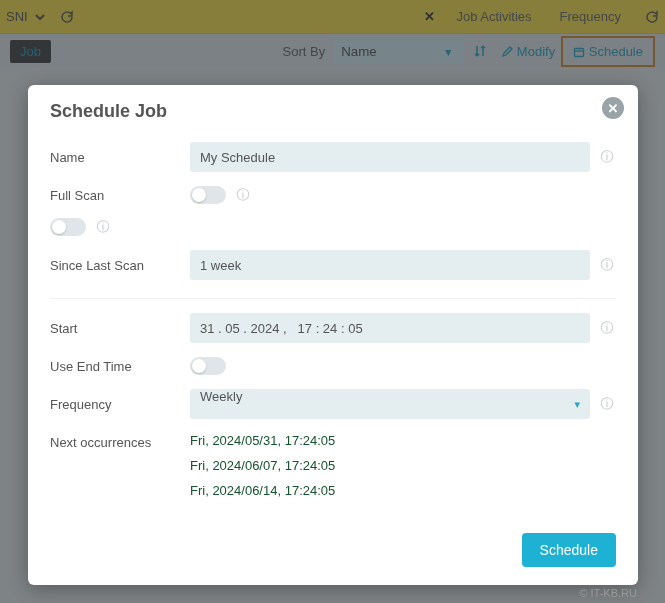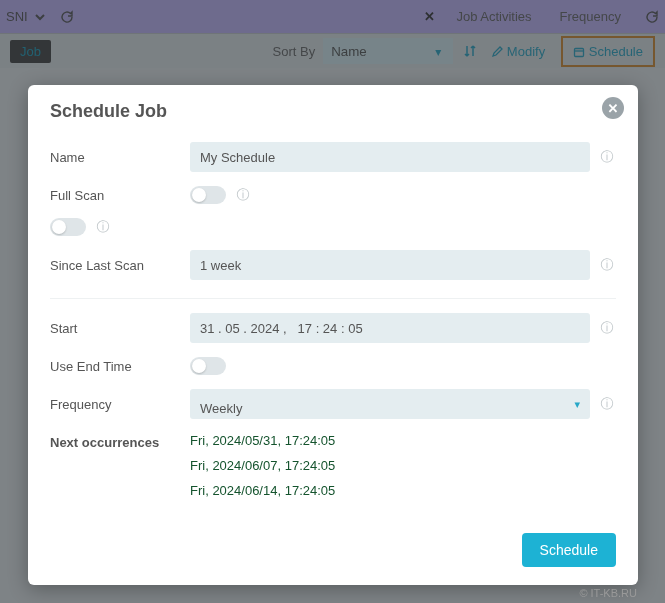--- a/index.html
+++ b/index.html
@@ -1,49 +1,49 @@
 <!DOCTYPE html>
 <html><head>
 <meta charset="utf-8">
 <style>
   * { box-sizing: border-box; margin: 0; padding: 0; font-family: Arial, Helvetica, sans-serif; }
   body { width: 665px; height: 603px; background: #fff; overflow: hidden; position: relative; }
   .app-bg { position: absolute; inset: 0; background: #e6ebed; }
-  .topbar { display:flex; align-items:center; height:34px; padding:0 6px; background:#c4b5fd; border-bottom:1px solid #c5cace; font-size:13px; color:#555; }
+  .topbar { display:flex; align-items:center; height:34px; padding:0 6px; background:#fde047; border-bottom:1px solid #c5cace; font-size:13px; color:#555; }
   .topbar .sni { margin-right:6px; }
   .topbar .icon { width:26px; text-align:center; color:#555; cursor:pointer; }
   .topbar .spacer { flex:1; }
   .tabs { display:flex; gap:0; }
   .tab { padding:8px 14px; color:#666; }
   .sortbar { display:flex; align-items:center; height:34px; padding:0 10px; font-size:13px; background:#e1e6e9; }
   .job-chip { background:#404040; color:#1a9fbf; padding:4px 10px; border-radius:2px; margin-right:auto;}
   .sort-label{ color:#666; margin-right:8px;}
   .sort-sel{ width:130px; height:26px; background:#d8eef3; border:none; color:#555; padding:0 8px; margin-right:10px;}
   .sort-chev{ color:#27a7c7; margin-right:14px; font-size:12px;}
   .sort-icn{ color:#27a7c7; margin-right:14px; cursor:pointer;}
-  .modify{ color:#27a7c7; margin-right:16px; cursor:pointer;}
+  .modify{ color:#27a7c7; margin-right:6px; cursor:pointer;}
   .sched-btn{ color:#27a7c7; padding:6px 10px; border:2px solid #d68a2d; cursor:pointer;}
   .ref-right{ color:#555; margin-left:10px;}
   
   .overlay{ position:absolute; inset:0; background:rgba(40,45,50,0.55); }
   
   .modal{ position:absolute; left:28px; top:85px; width:610px; height:500px; background:#fff; border-radius:6px; box-shadow:0 4px 20px rgba(0,0,0,.3); padding:16px 22px 18px; display:flex; flex-direction:column;}
   .modal-title{ text-align:left; font-size:18px; color:#555; font-weight:600; margin-bottom:20px;}
   .close-btn{ position:absolute; top:12px; right:14px; width:22px; height:22px; border-radius:50%; background:#9aa3a8; color:#fff; display:flex; align-items:center; justify-content:center; font-weight:bold; cursor:pointer; font-size:13px;}
   .row{ display:flex; align-items:center; margin-bottom:14px; font-size:13px;}
   .row .lbl{ width:140px; color:#555;}
-  .row .field{ flex:1; height:30px; background:#e4edf0; border:none; border-radius:3px; padding:12px 10px; color:#555; font-size:13px;}
+  .row .field{ flex:1; height:30px; background:#e4edf0; border:none; border-radius:3px; padding:0 10px; color:#555; font-size:13px;}
   .row .info{ width:18px; text-align:center; color:#bfc6c9; margin-left:8px; cursor:pointer;}
   .toggle{ width:36px; height:18px; background:#dfe5e8; border-radius:10px; position:relative; cursor:pointer;}
   .toggle .knob{ position:absolute; left:2px; top:2px; width:14px; height:14px; background:#fff; border-radius:50%; box-shadow:0 1px 2px rgba(0,0,0,.2);}
   .select{ position:relative;}
   .select .car{ position:absolute; right:10px; top:50%; transform:translateY(-50%); color:#27a7c7; font-size:11px;}
   .hr{ height:1px; background:#eef1f2; margin:4px 0 14px;}
   .occ{ display:flex; font-size:13px; color:#555;}
-  .occ .lbl{ width:140px; padding-top:2px;font-weight:bold;}
+  .occ .lbl{ width:140px; padding-top:2px;}
   .occ-list{ display:flex; flex-direction:column; gap:10px; color:#14532d; font-size:13px;}
   .footer{ margin-top:auto; text-align:right;}
   .submit{ background:#1db2d4; color:#fff; border:none; padding:9px 18px; border-radius:4px; font-size:14px; cursor:pointer;}
   .watermark{ position:absolute; bottom:4px; right:28px; font-size:11px; color:#999;margin-top:28px;}
   svg{display:block;}
 </style>
 </head>
 <body>
 
 <div class="app-bg">

